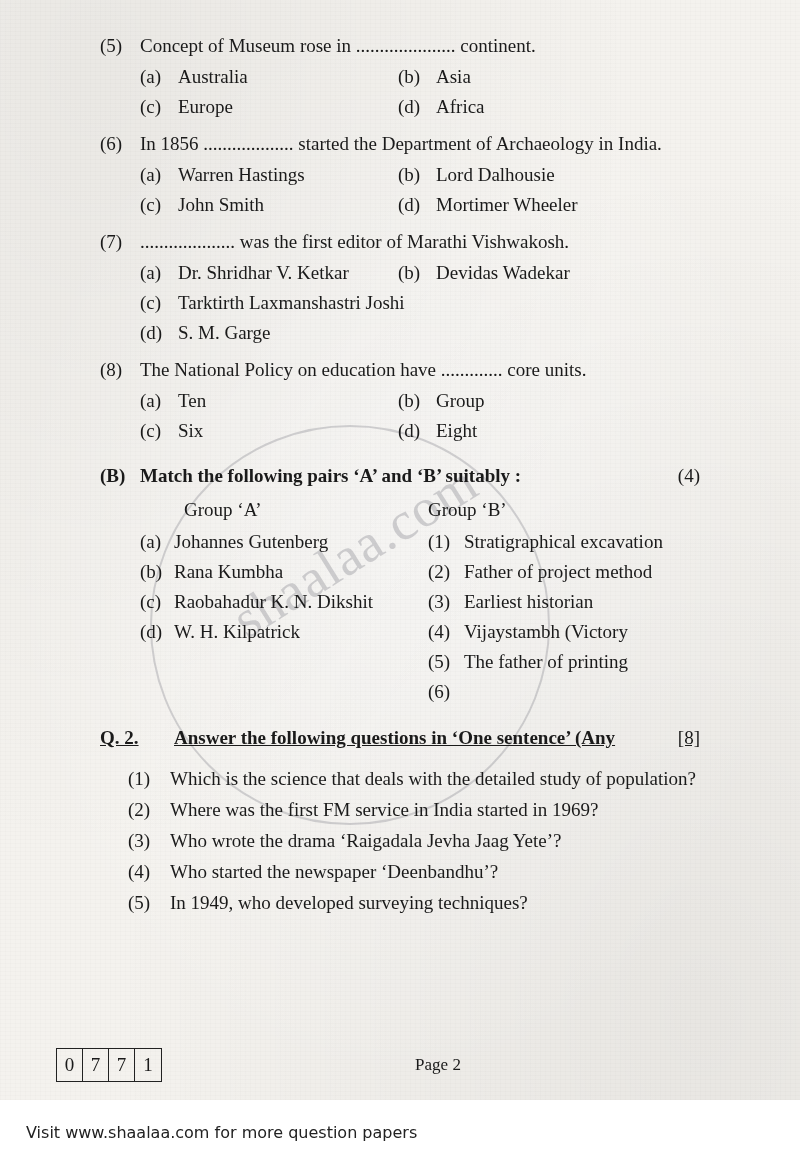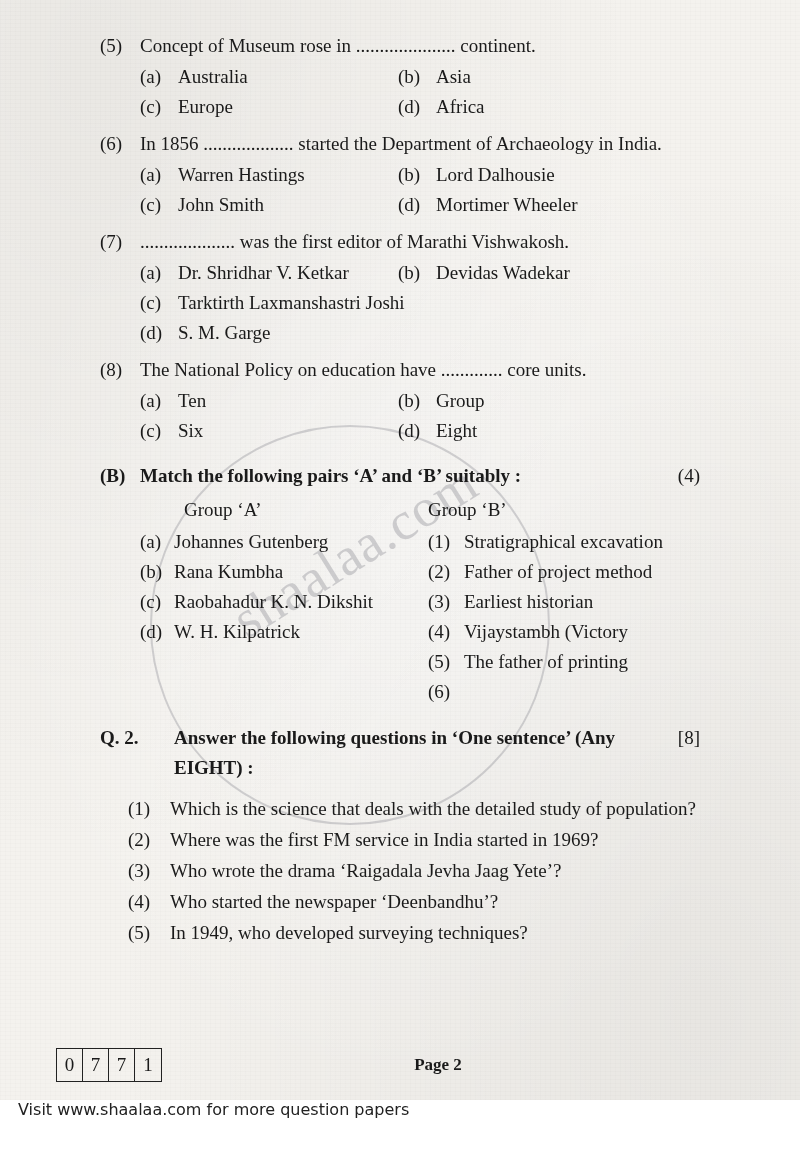--- a/index.html
+++ b/index.html
@@ -115,21 +115,21 @@
     font-size: 19px;
     line-height: 30px;
   }
   .match-left { flex: 0 0 288px; display: flex; }
   .match-left .mk { flex: 0 0 34px; }
   .match-right { flex: 1; display: flex; }
   .match-right .mk { flex: 0 0 36px; }
   .match-right .mtxt { flex: 1; font-family: Liberation Serif, serif; }
   .cont-line { margin-left: 40px; padding-left: 324px; font-size: 19px; line-height: 30px; }
 
-  .q2 { margin-top: 16px; display: flex; align-items: flex-start; }
+  .q2 { margin-top: 16px; display: flex; align-items: center; text-decoration: underline; }
   .q2-lbl {
     flex: 0 0 74px;
     font-size: 19px;
     font-weight: bold;
     line-height: 30px;
   }
   .q2-body { flex: 1; }
   .q2-title {
     font-size: 19px;
     font-weight: bold;
@@ -164,30 +164,31 @@
     border-right: 1.6px solid #222;
     display: flex; align-items: center; justify-content: center;
     font-size: 19px;
     font-family: "Liberation Serif", serif;
   }
   .seat div:last-child { border-right: none; }
   .page-num {
     flex: 1;
     text-align: center;
     font-size: 17px;
-    font-weight: bold;
+    font-weight: normal;
     margin-left: -30px;
   }
   .bottom-bar {
     position: absolute;
     left: 0; top: 1100px;
     width: 800px; height: 65px;
     background: #fff;
     display: flex;
-    padding-left: 18px;
+    align-items: center;
+    padding-left: 26px;
   }
   .bottom-bar span {
     font-family: "DejaVu Sans", sans-serif;
     font-size: 16px;
     color: #222;
   }
 </style>
 </head>
 <body>
 
@@ -386,21 +387,20 @@
         <div class="match-right">
           <span class="mk">(6)</span>
         </div>
       </div>
     </div>
 
     <div class="q2">
       <div class="q2-lbl">Q. 2.</div>
       <div class="q2-body">
         <div class="q2-title">Answer the following questions in ‘One sentence’ (Any</div>
-        <div class="q2-title">EIGHT) :</div>
       </div>
       <div class="q2-marks">[8]</div>
     </div>
 
     <div class="q2-list">
       <div class="q2-item">
         <span class="n">(1)</span>
         <span class="t">Which is the science that deals with the detailed study of population?</span>
       </div>
       <div class="q2-item">

